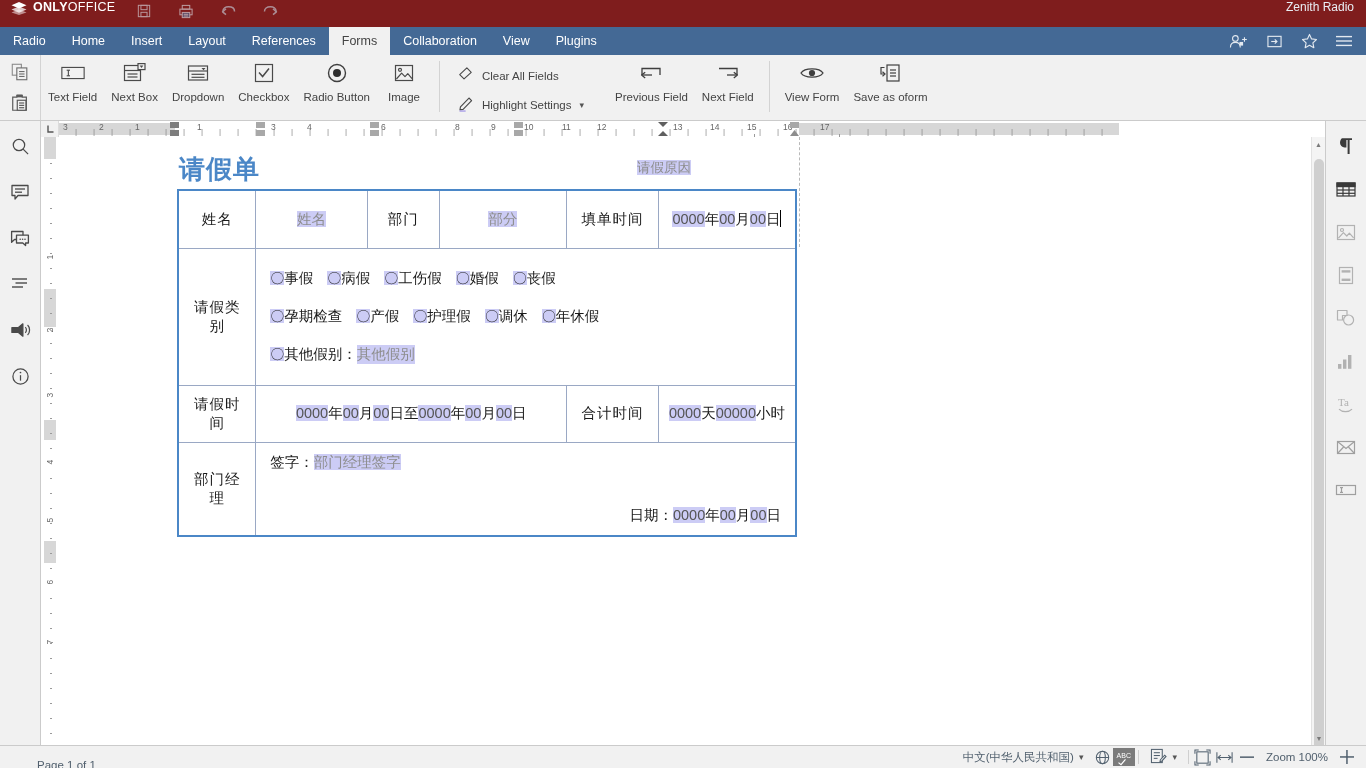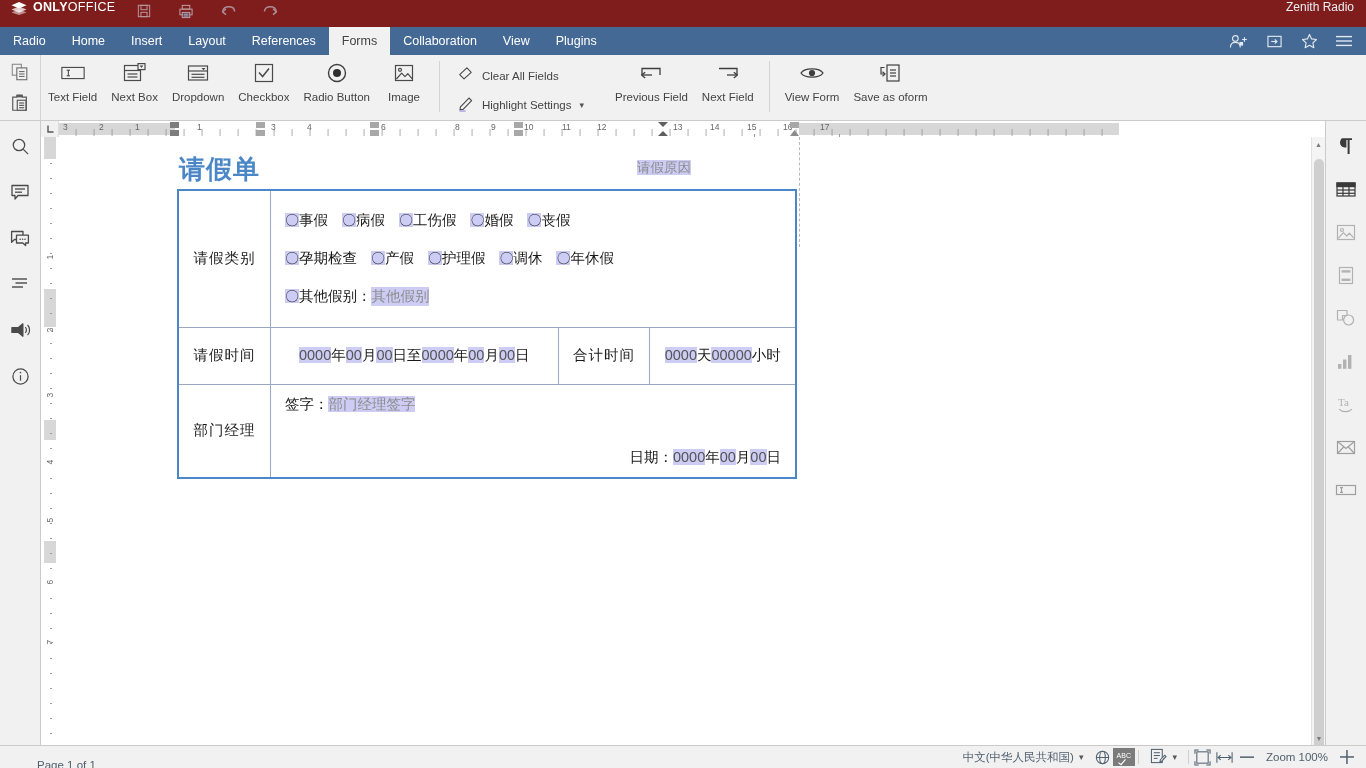--- a/index.html
+++ b/index.html
@@ -624,20 +624,34 @@
 
           <div id="doc">
             <div id="docTitle">请假单</div>
             <div id="companyField">
               <span class="fld">请假原因</span>
             </div>
 
             <table id="tbl">
 
               <tbody>
+                  <tr>
+                <td class="lbl" style="width:78px; height:58px;">姓名</td>
+                <td class="ctr" style="width:112px;">
+                  <span class="fld">姓名</span>
+                </td>
+                <td class="lbl" style="width:72px;">部门</td>
+                <td class="ctr" style="width:128px;">
+                  <span class="fld">部分</span>
+                </td>
+                <td class="lbl" style="width:92px;">填单时间</td>
+                <td class="ctr" style="width:138px; padding:0 2px;">
+                  <span class="fld-dark">0000</span><span>年</span><span class="fld-dark">00</span><span>月</span><span class="fld-dark">00</span><span>日</span><span class="cursor"></span>
+                </td>
+              </tr>
 
 
               <tr>
                 <td class="lbl" style="height:137px;">请假类别</td>
                 <td colspan="5" style="padding:10px 10px 10px 14px;">
                   <div class="radio-line" style="margin-bottom:19px;">
                     <span class="radio-item">
                           <span class="radio-glyph">〇</span>
                           <span>事假</span>
                         </span>

